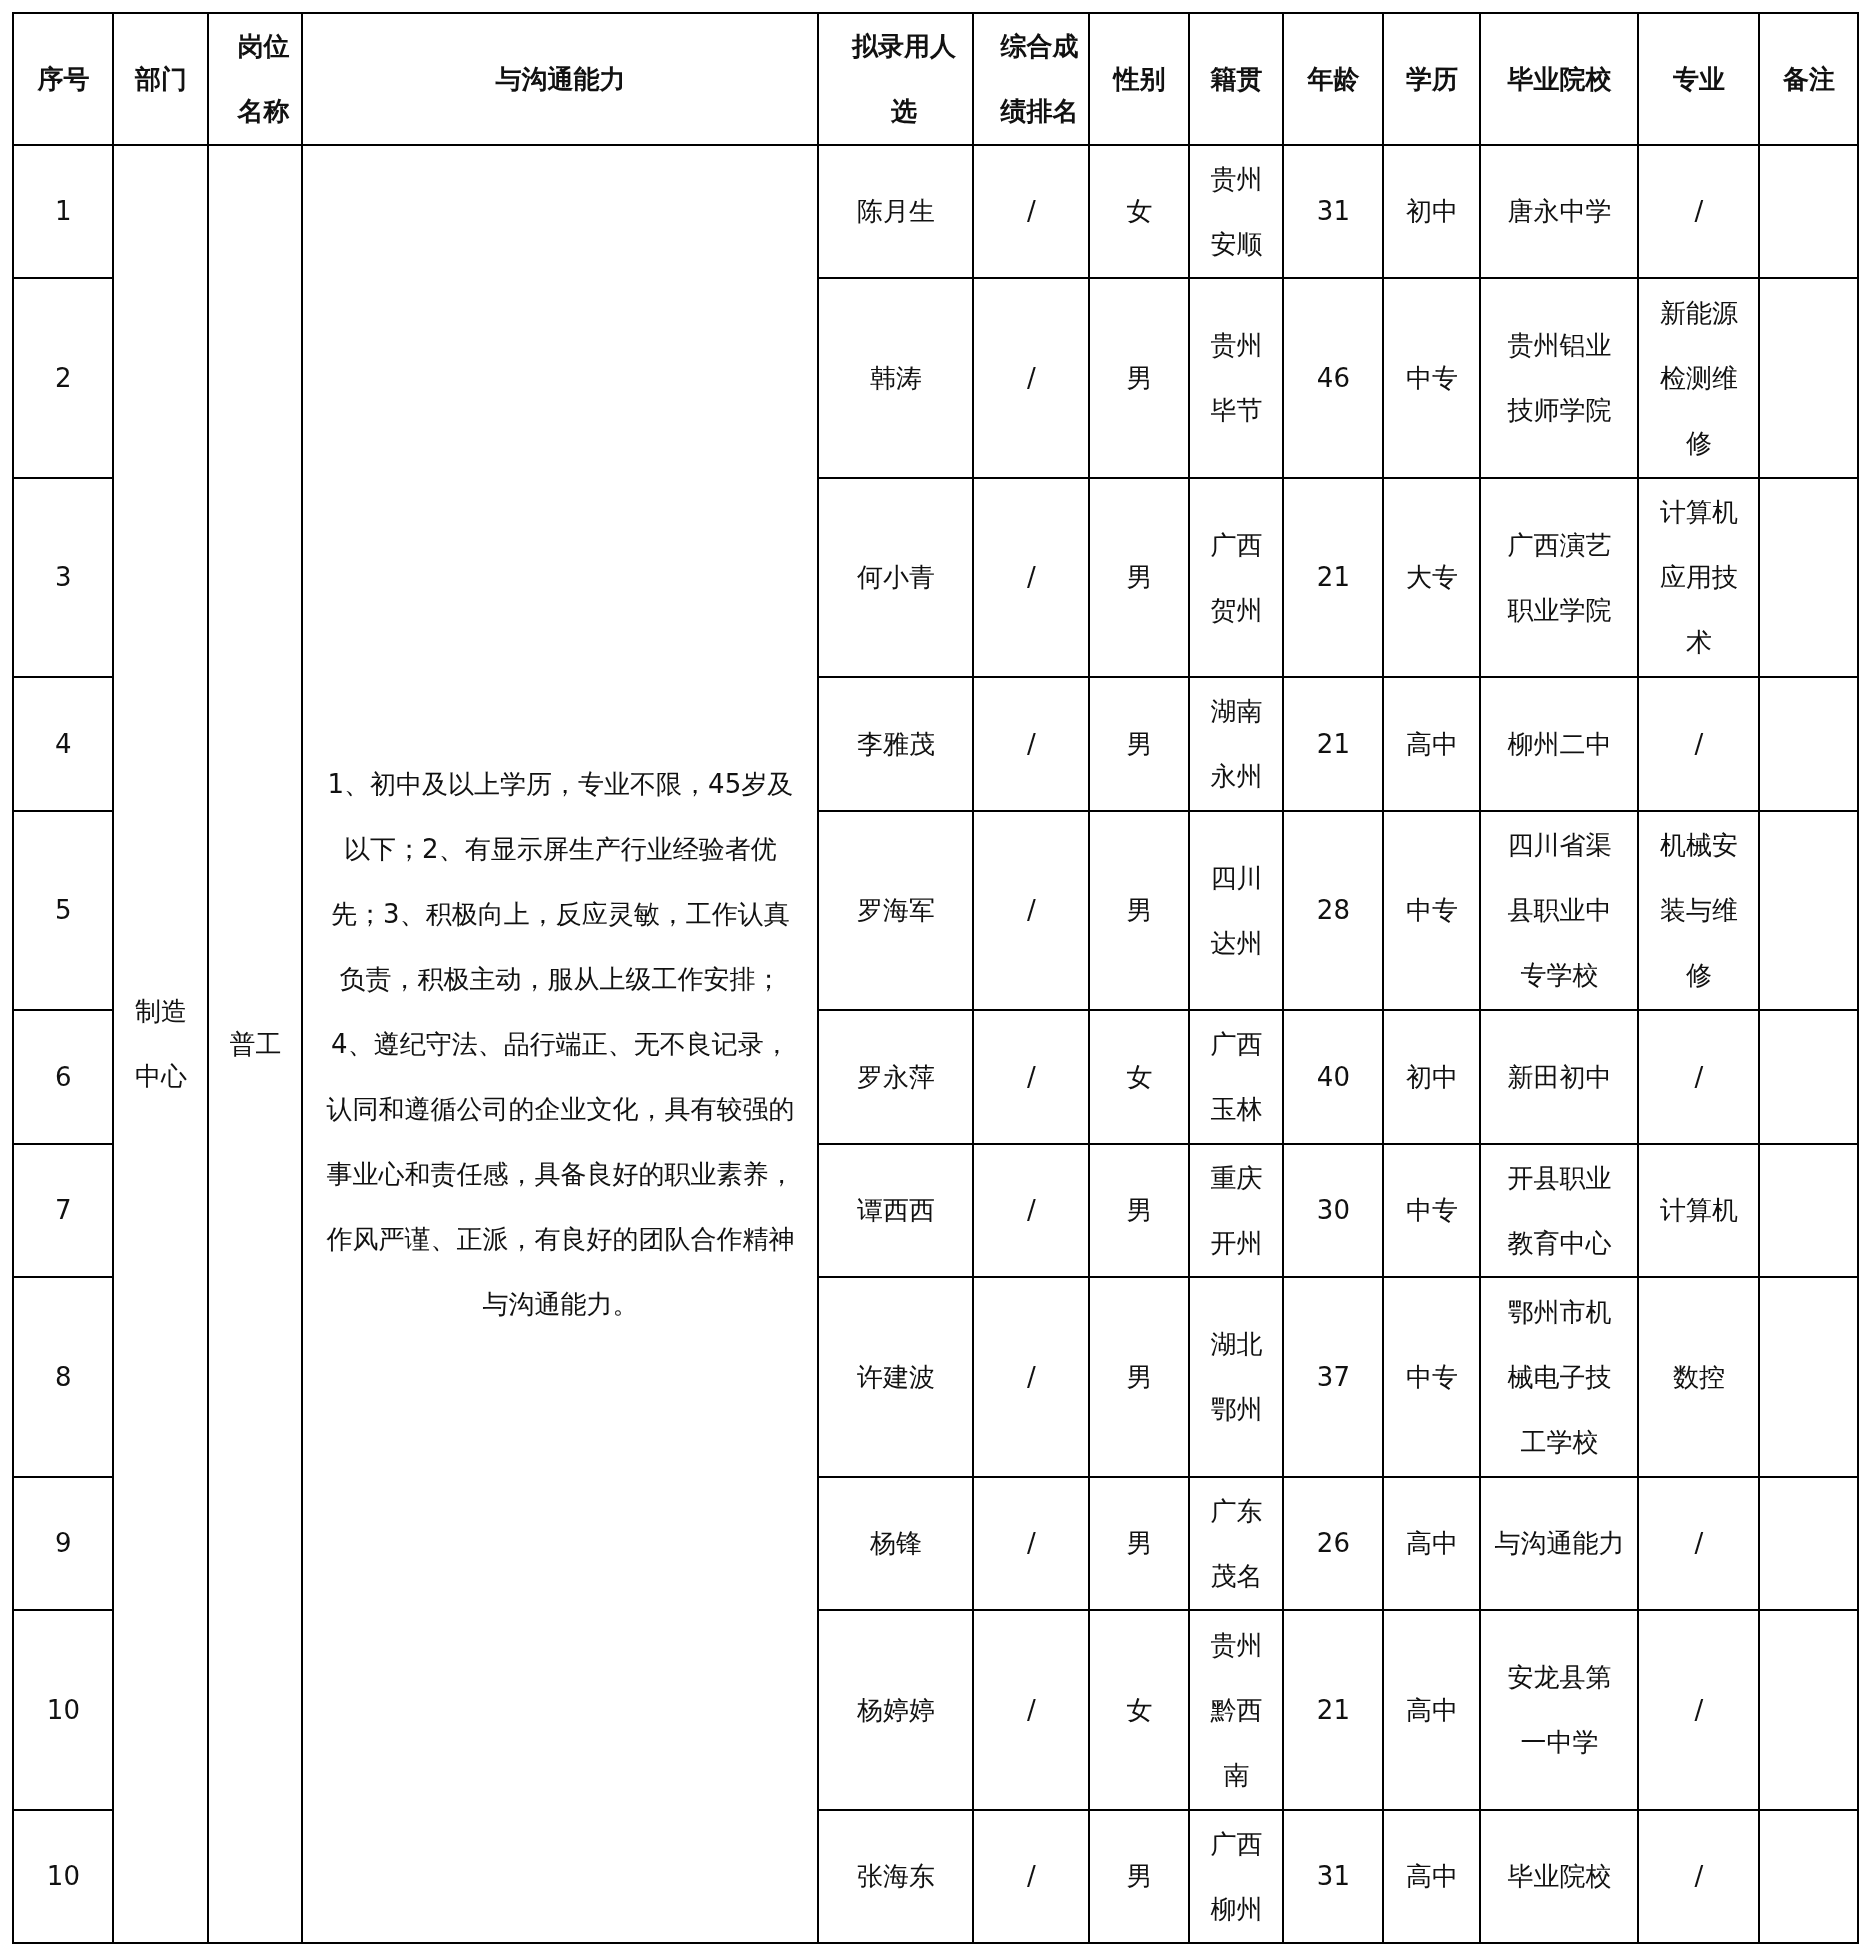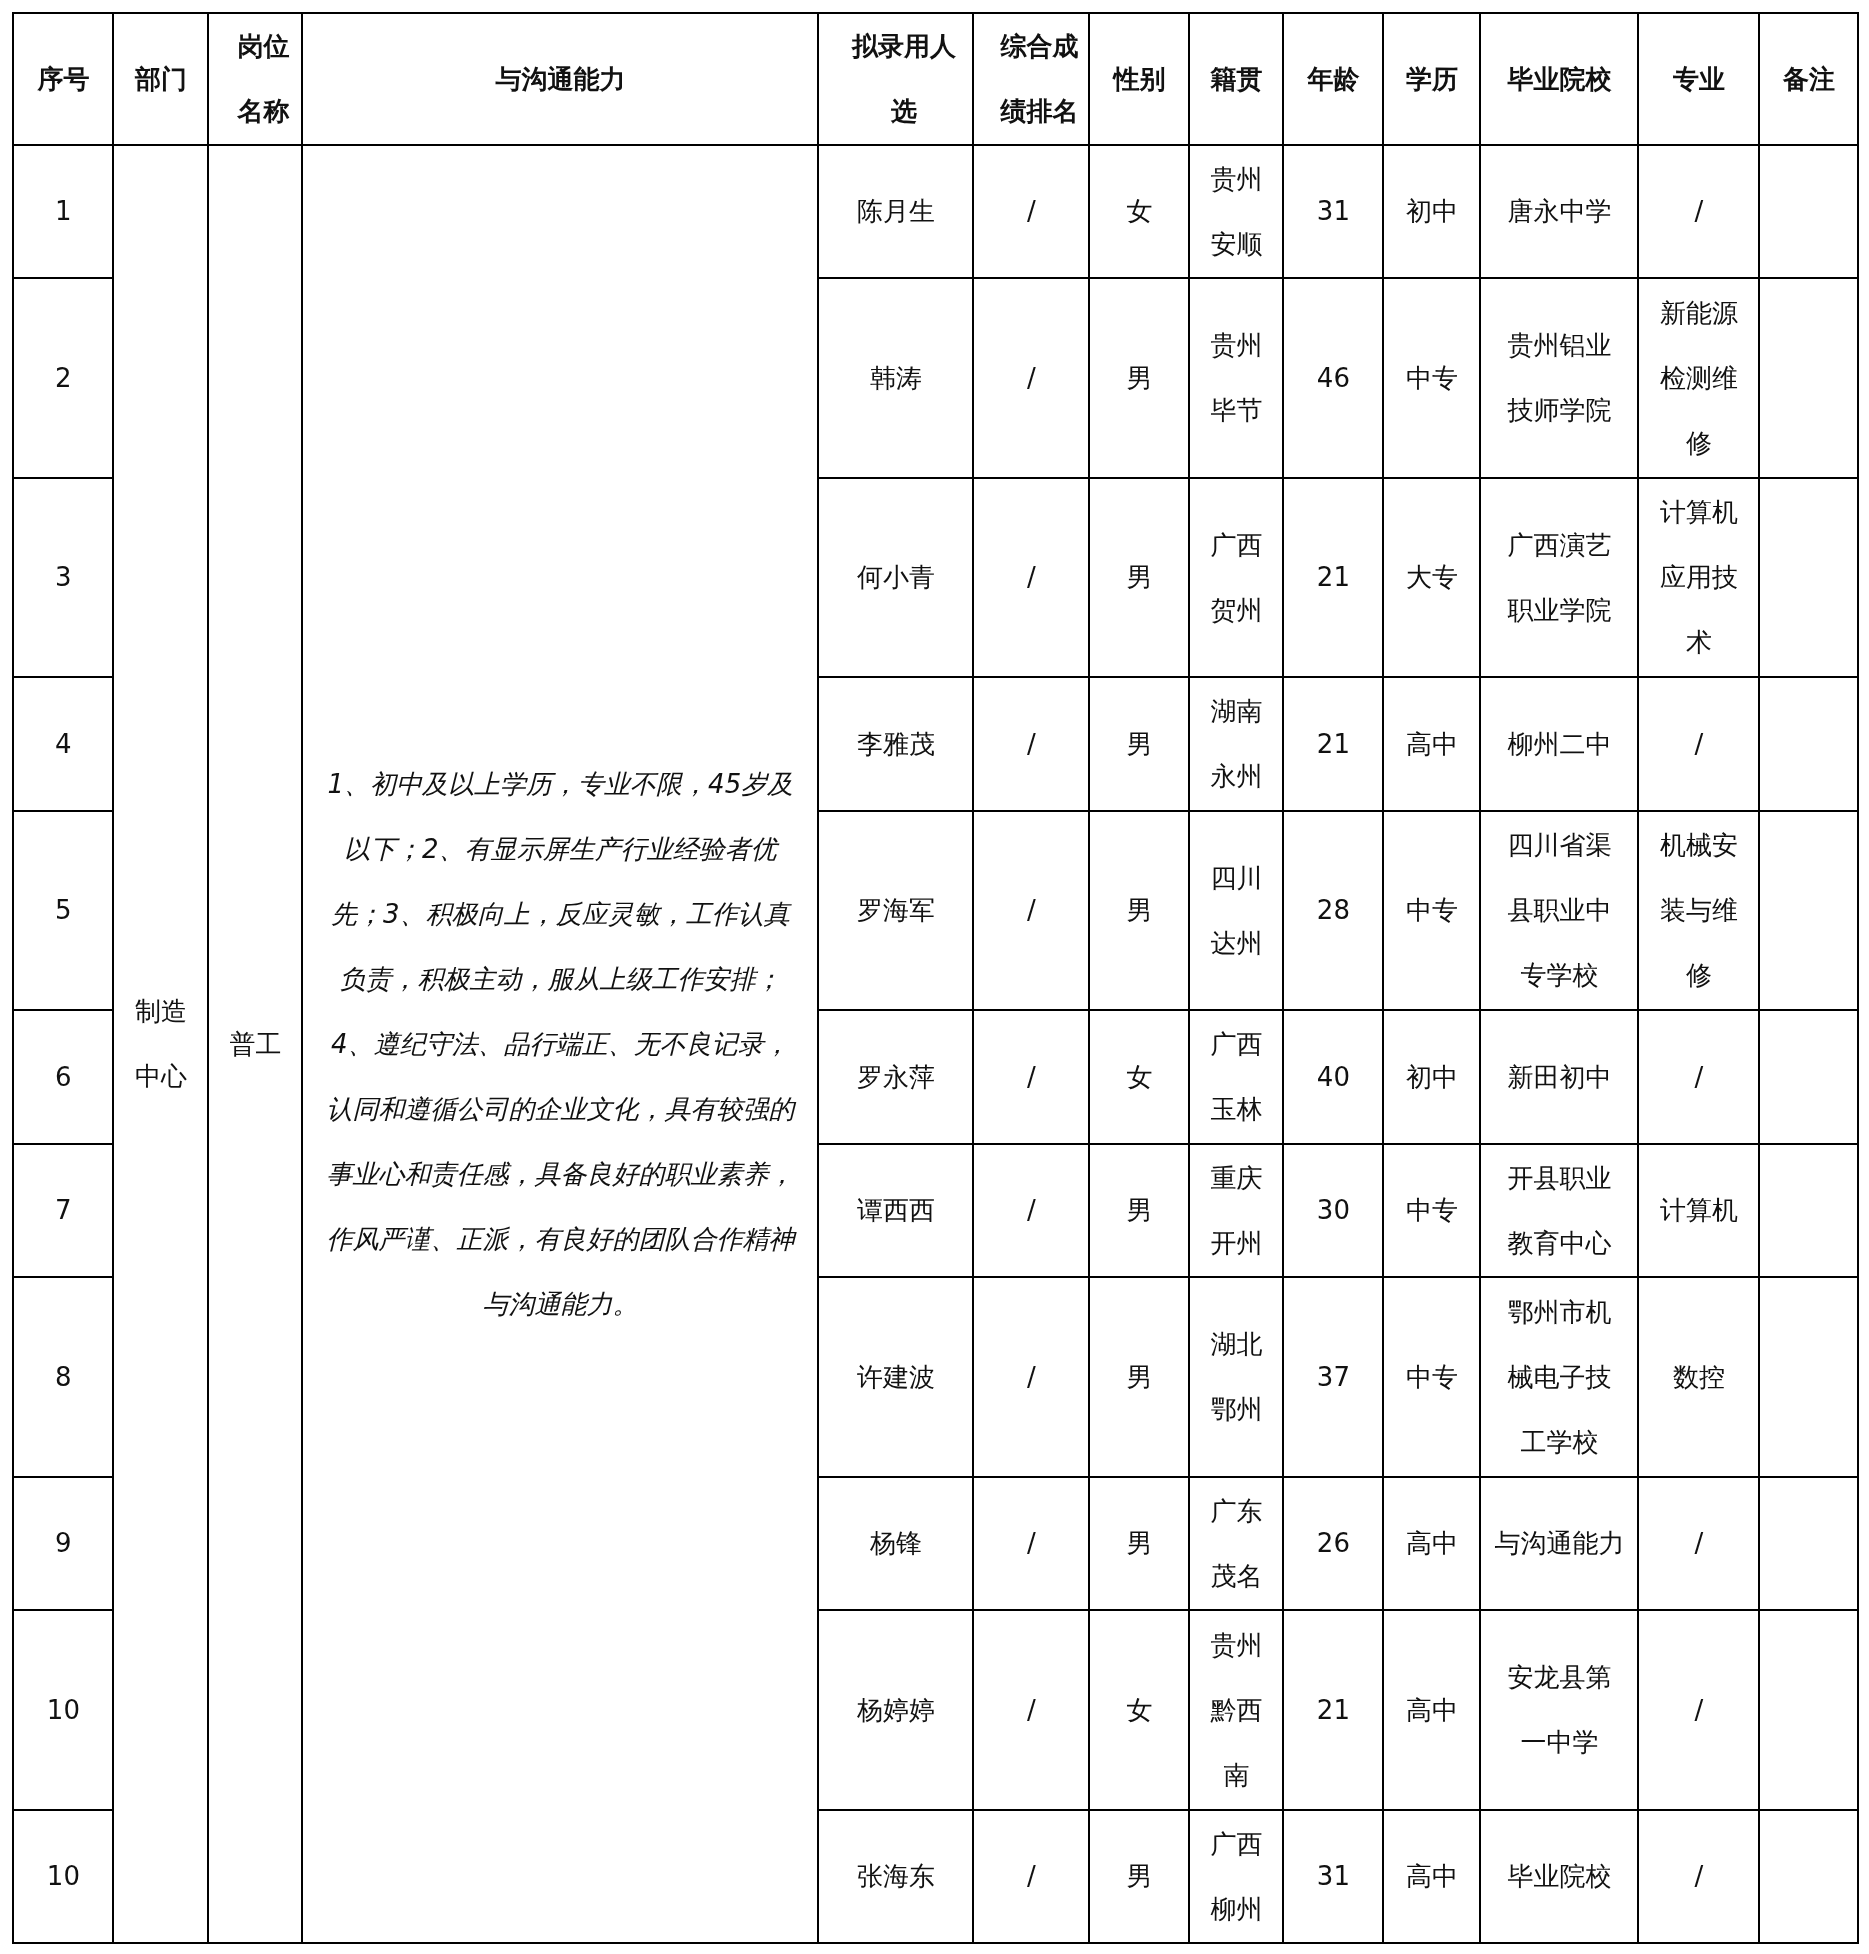--- a/index.html
+++ b/index.html
@@ -4,21 +4,21 @@
 <style>
   html, body { margin: 0; padding: 0; background: #ffffff; }
   body { width: 1870px; height: 1955px; position: relative; overflow: hidden;
          font-family: "DejaVu Sans", "Liberation Sans", sans-serif; color: #111; }
   table.grid { position: absolute; left: 12.4px; top: 12.4px; border-collapse: collapse;
                table-layout: fixed; width: 1845px; }
   table.grid td, table.grid th { border: 2.9px solid #000; padding: 0; text-align: center;
                vertical-align: middle; font-size: 26px; line-height: 65px; font-weight: normal;
                word-break: break-all; }
   table.grid th { font-weight: bold; font-size: 26px; }
-  .req { text-align: right; padding: 0 23px !important; line-height: 65px; font-style: italic; }
+  .req { text-align: right; padding: 0 23px !important; line-height: 65px; }
   .cellwrap { display: inline-block; padding: 0 3.8px; margin-left: 16px; }
 </style>
 </head>
 <body>
 
 <table class="grid">
   <colgroup>
     <col style="width:100px">
       <col style="width:95px">
       <col style="width:94px">

